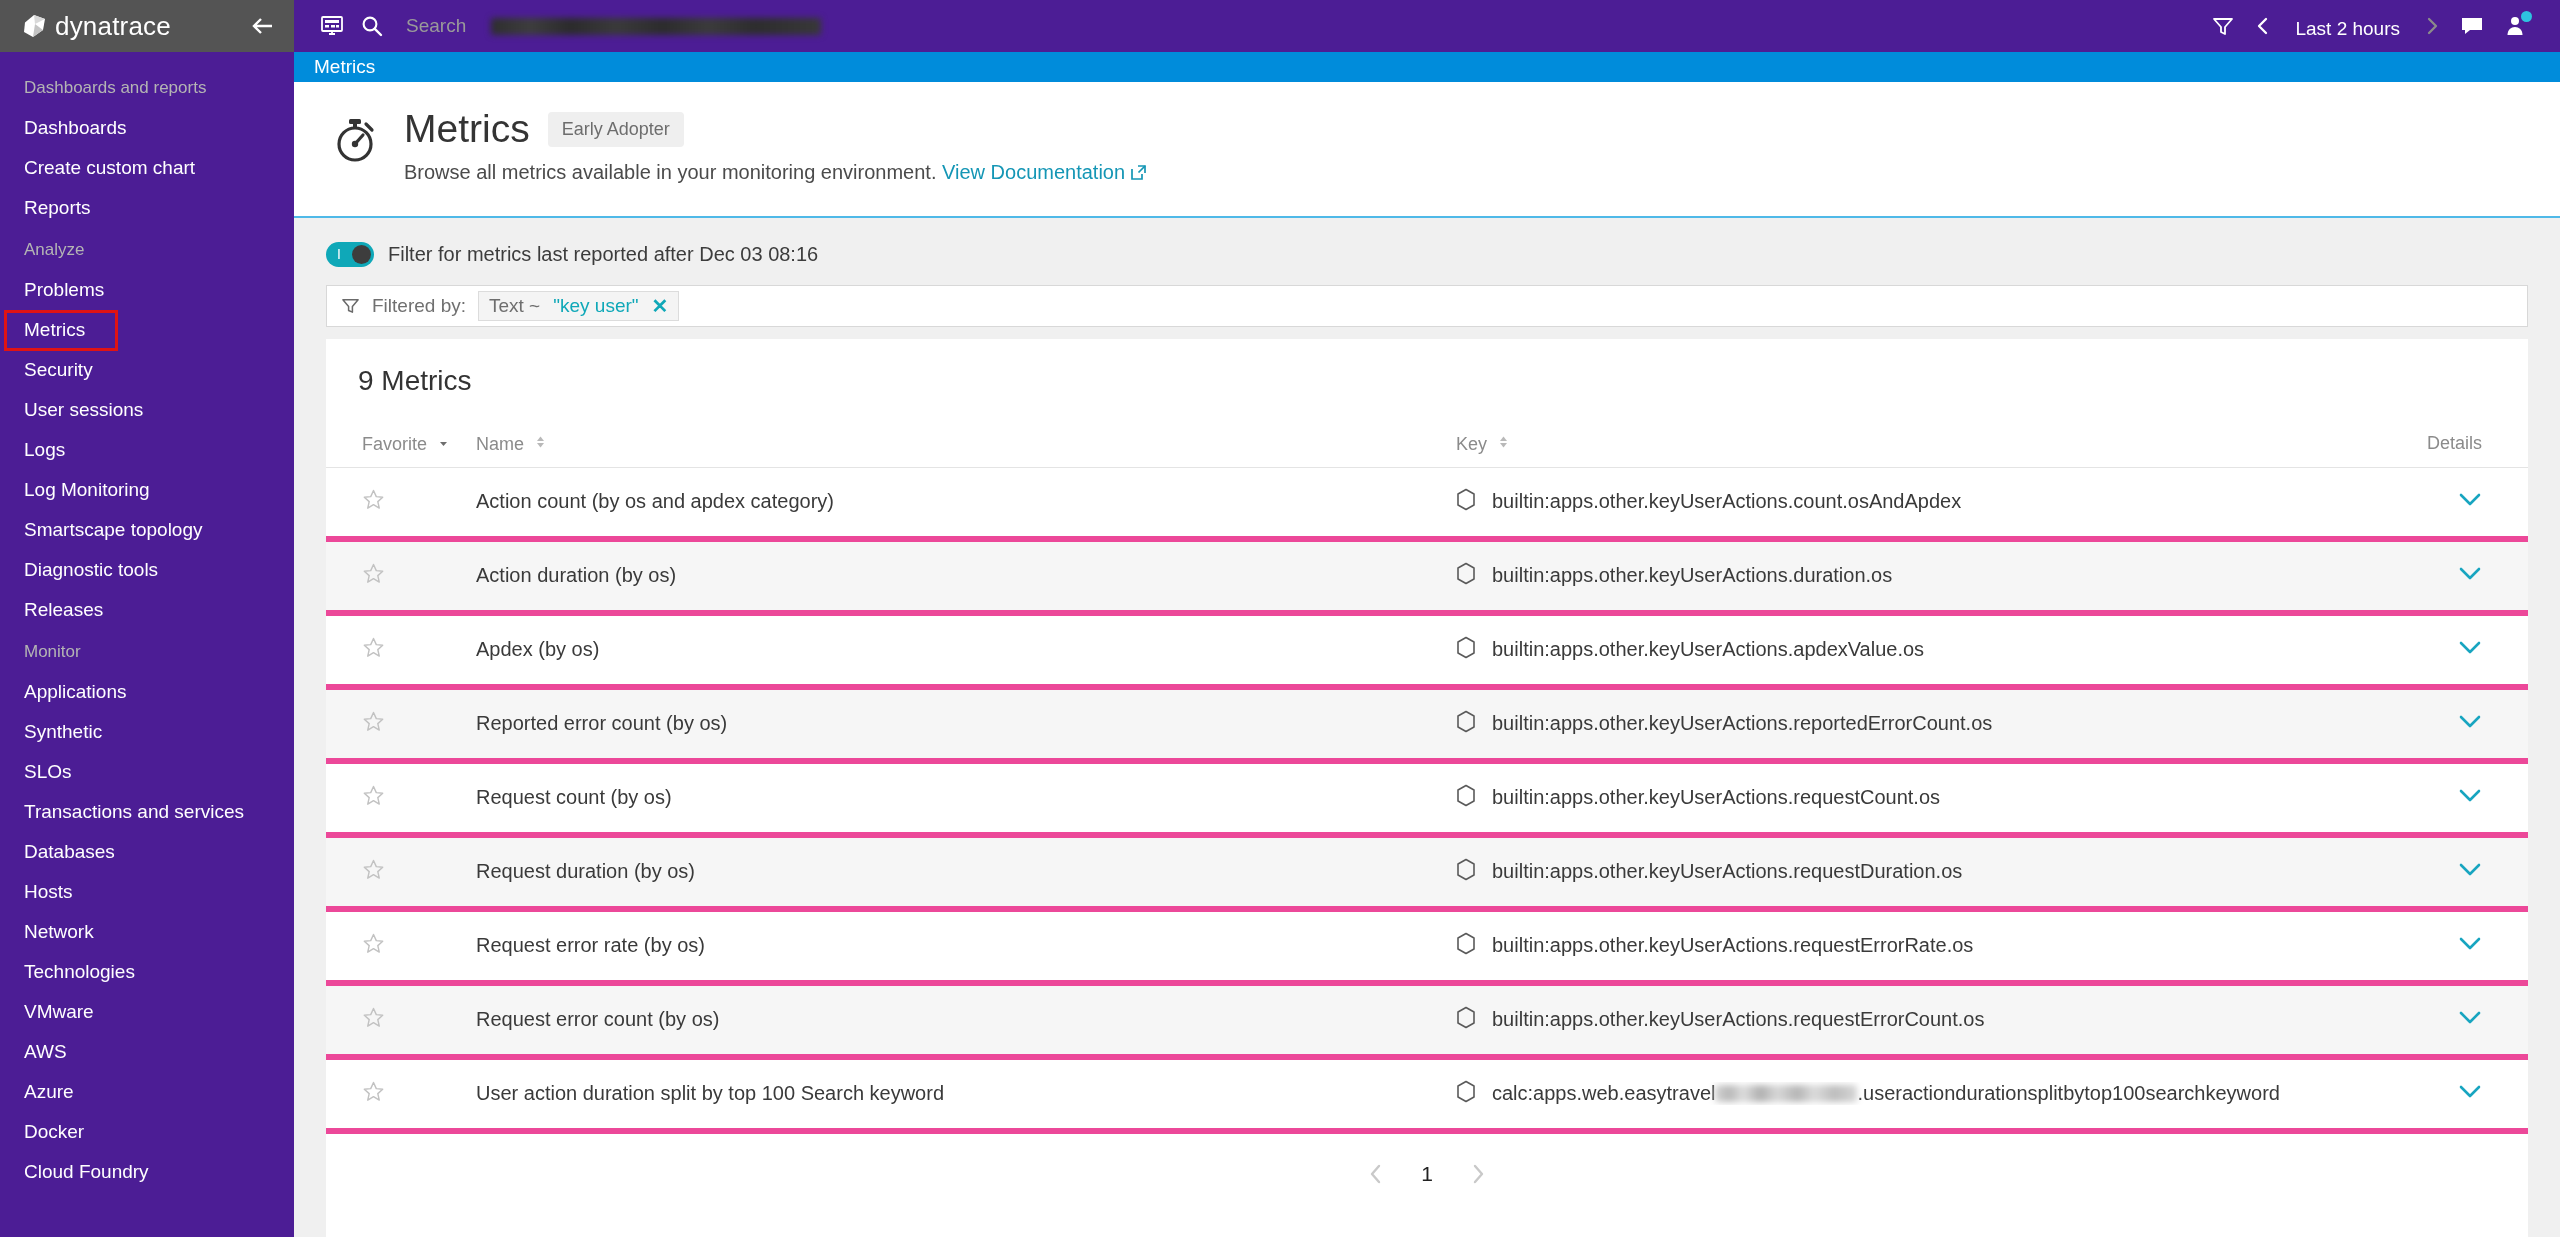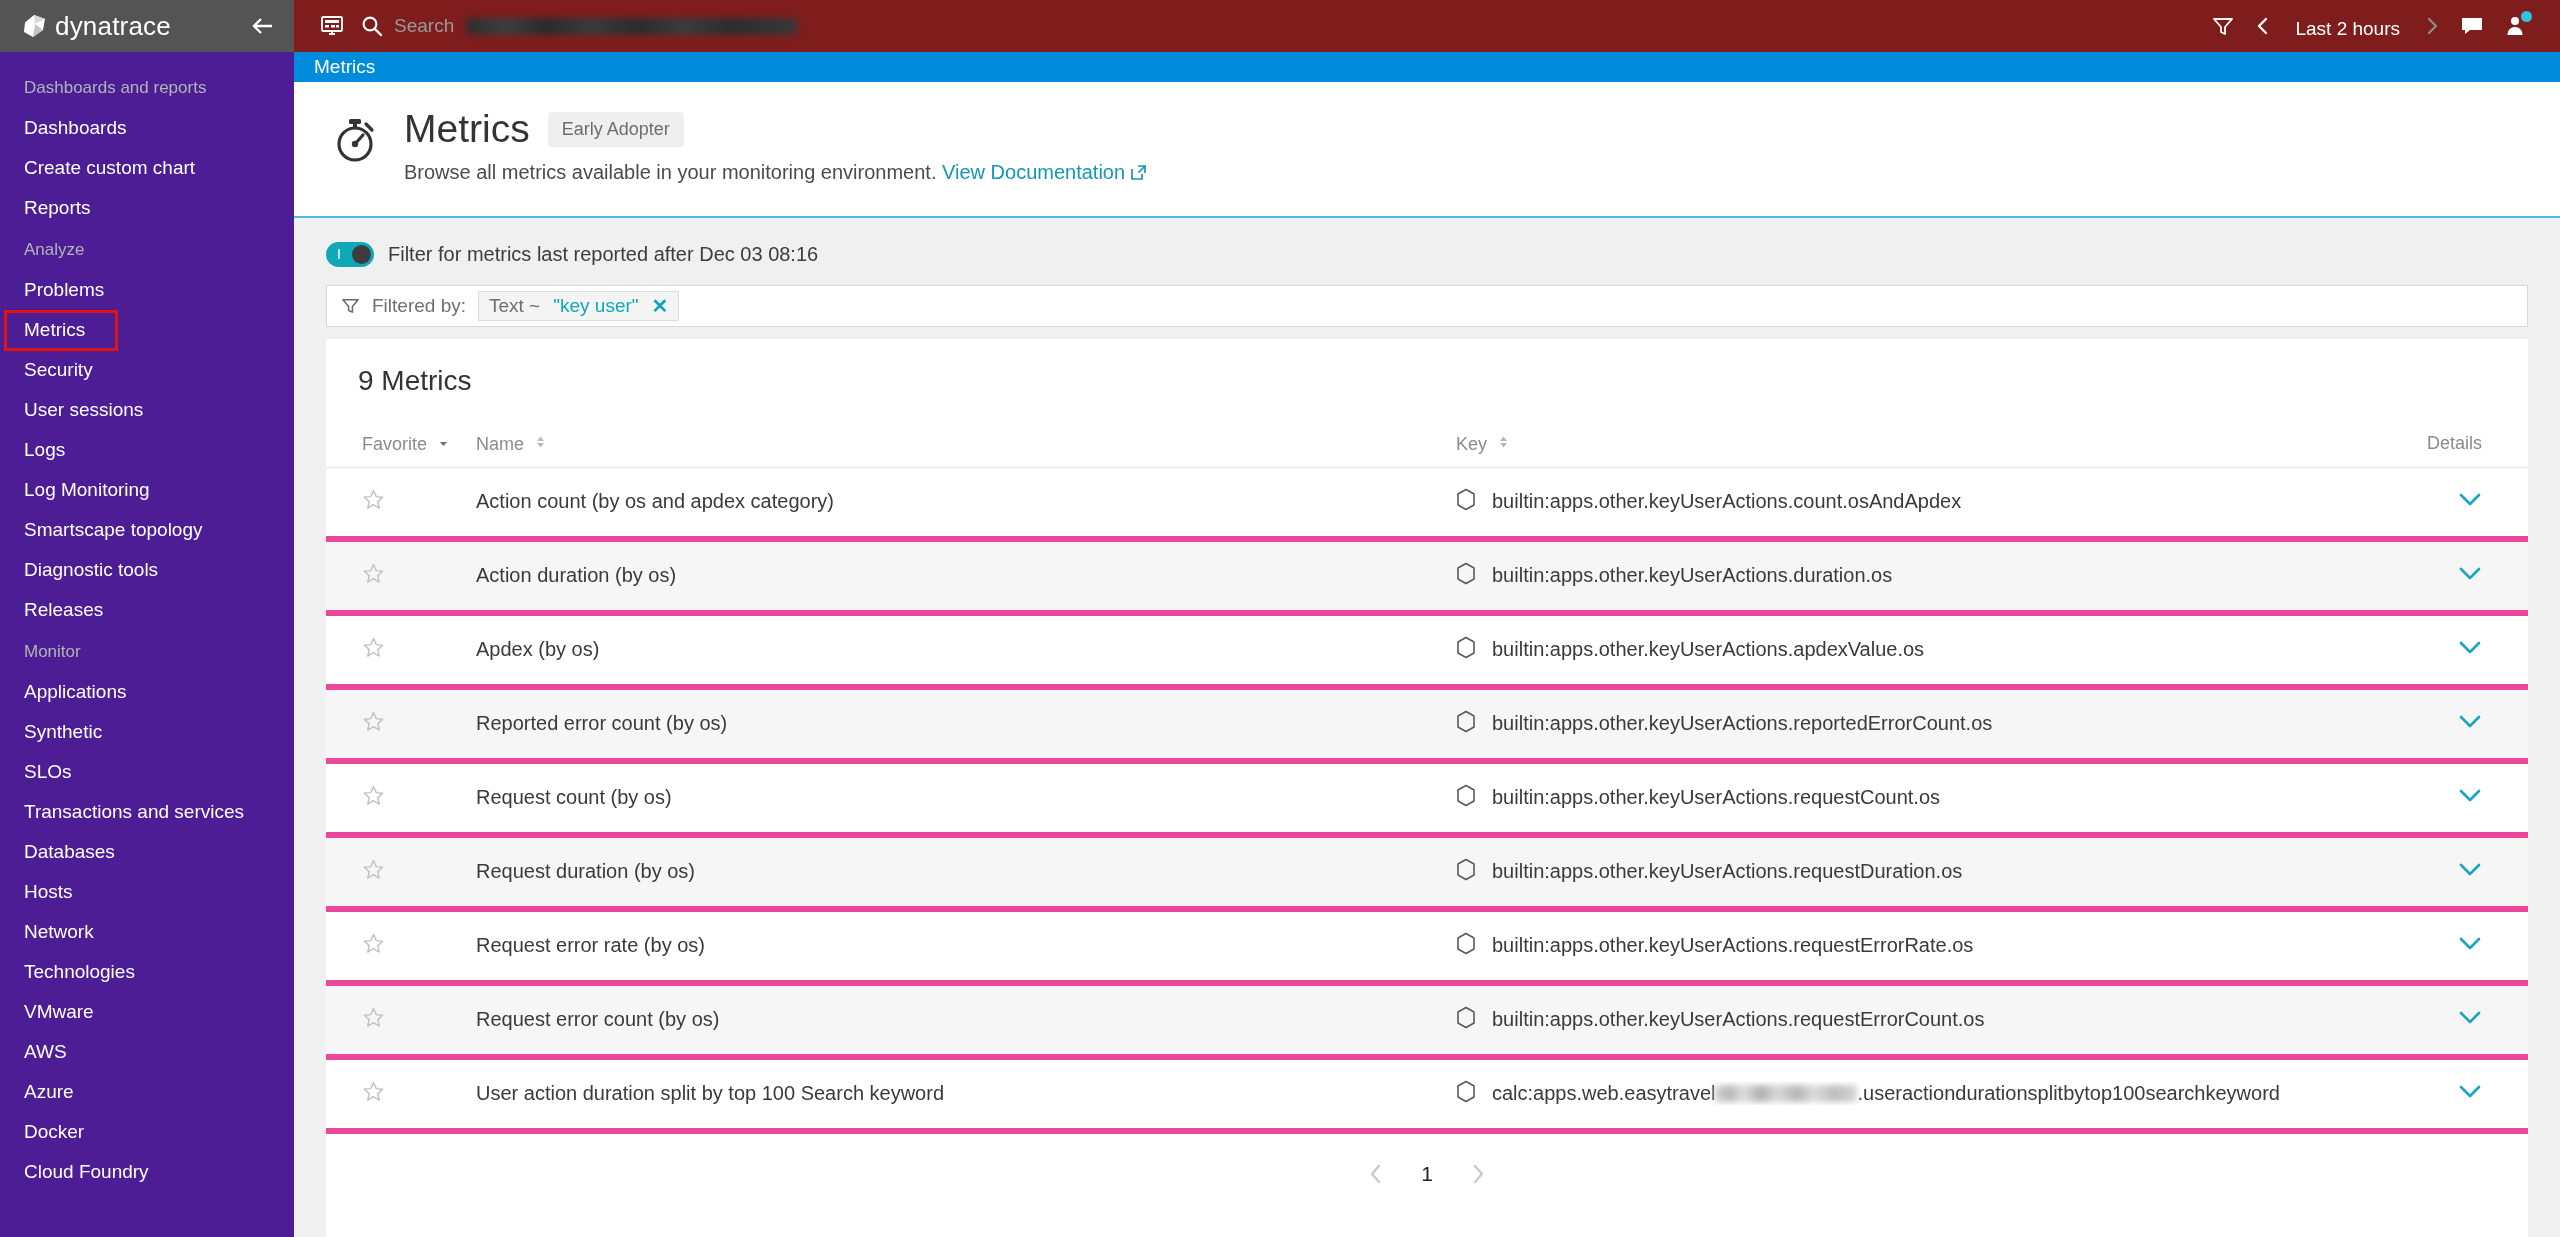--- a/index.html
+++ b/index.html
@@ -8,21 +8,21 @@
     font-family: "Liberation Sans", sans-serif;
     background: #ffffff;
     overflow: hidden;
   }
   body { display: flex; flex-direction: column; }
 
   
   .topbar {
     height: 52px; flex: 0 0 52px;
     display: flex; align-items: stretch;
-    background: #7f1d1d;
+    background: #4c1d95;
   }
   .brandzone {
     width: 294px; flex: 0 0 294px;
     background: #545454;
     display: flex; align-items: center;
     padding: 0 18px 0 22px;
   }
   .logo { display: flex; align-items: center; gap: 7px; }
   .logo-mark { width: 26px; height: 26px; }
   .logo-text {
@@ -36,21 +36,21 @@
   .topbar-right {
     flex: 1; display: flex; align-items: center;
     padding: 0 22px 0 16px; gap: 0;
   }
   .tb-icon {
     width: 44px; height: 52px;
     display: flex; align-items: center; justify-content: center;
     color: #ffffff; cursor: pointer;
   }
   .search-wrap {
-    display: flex; align-items: center; gap: 10px;
+    display: flex; align-items: center; gap: 22px;
     margin-left: 6px; flex: 1;
   }
   .search-label { color: #9a9a9a; font-size: 19px; }
   .redact {
     height: 17px; border-radius: 2px; margin-left: 3px;
     background: linear-gradient(90deg,#2e2e2e 0%,#3d3d3d 12%,#2b2b2b 24%,
                 #3a3a3a 38%,#2c2c2c 52%,#3b3b3b 66%,#2d2d2d 80%,#383838 100%);
     filter: blur(3px);
   }
   .search-redact { width: 330px; }

